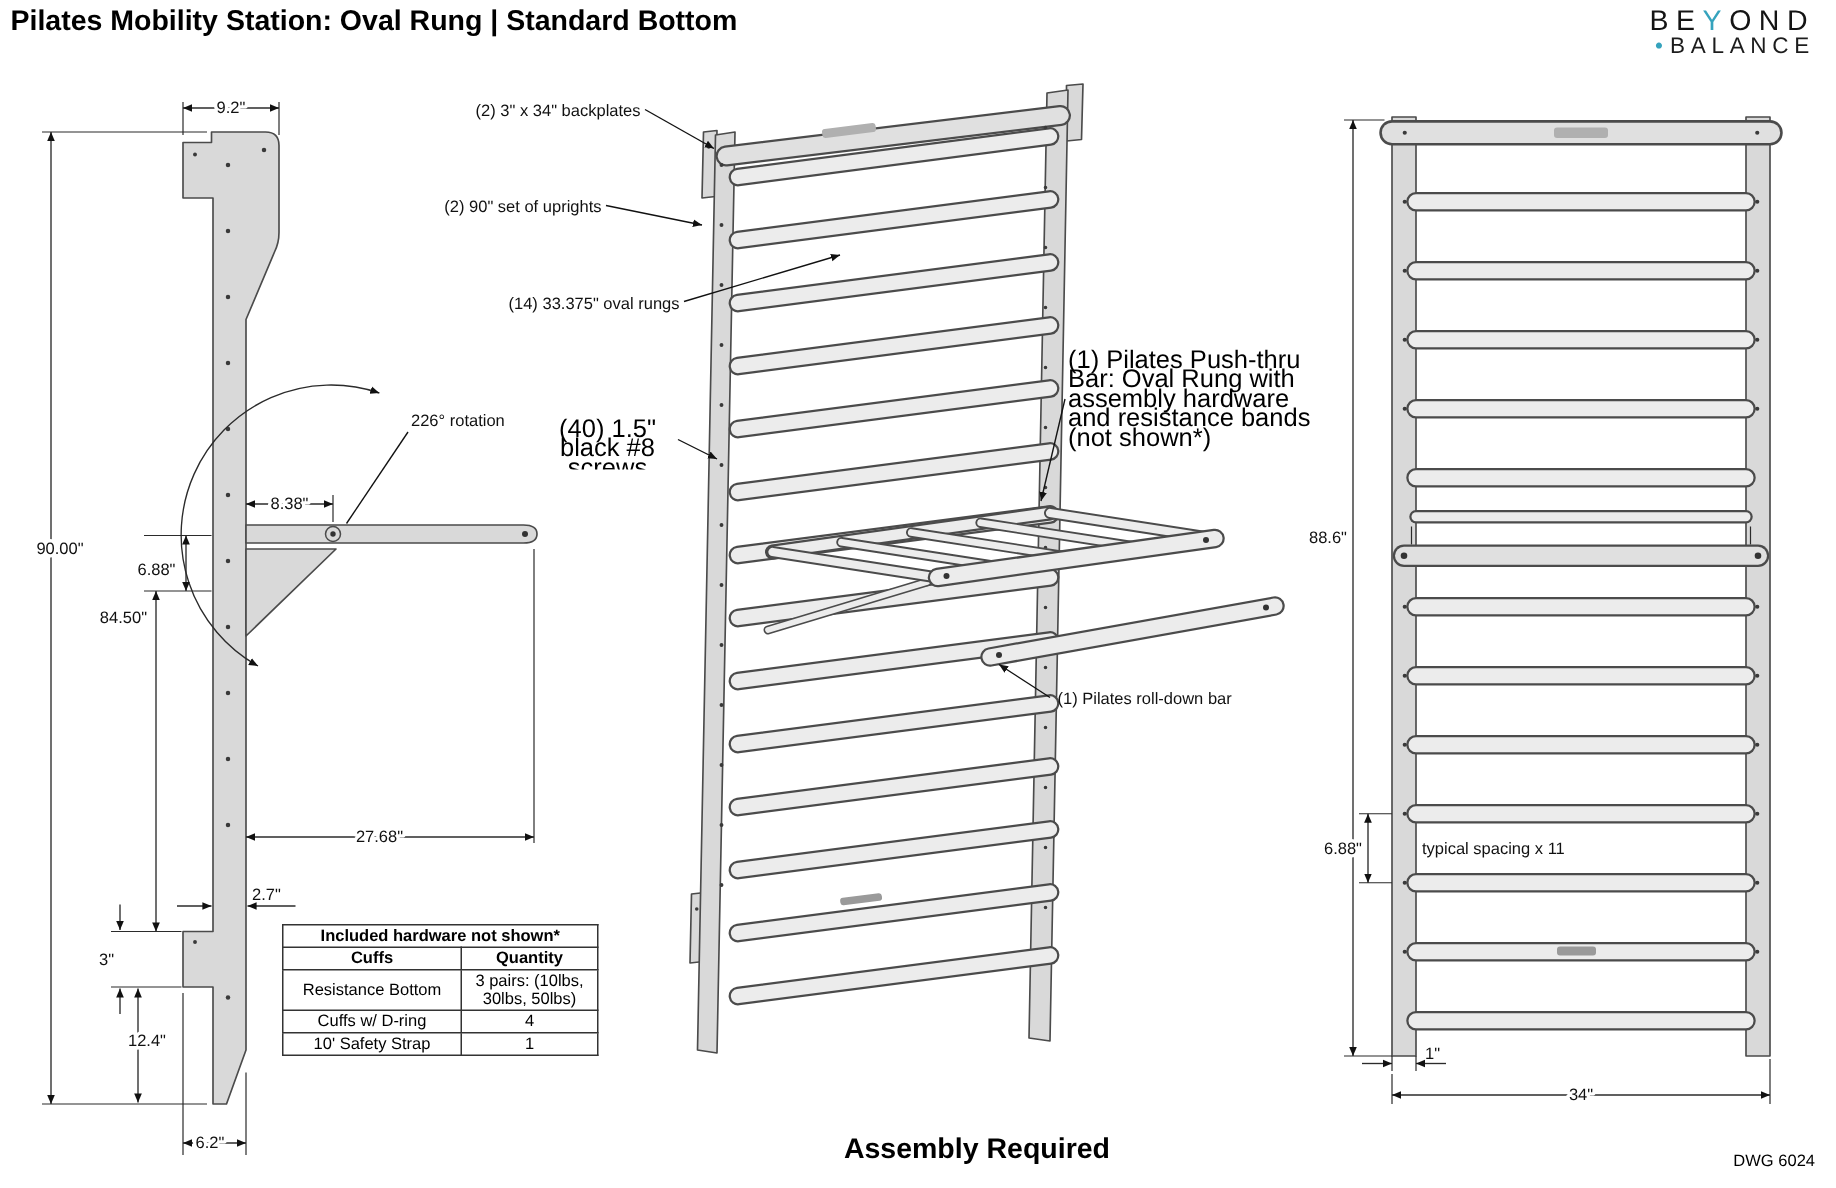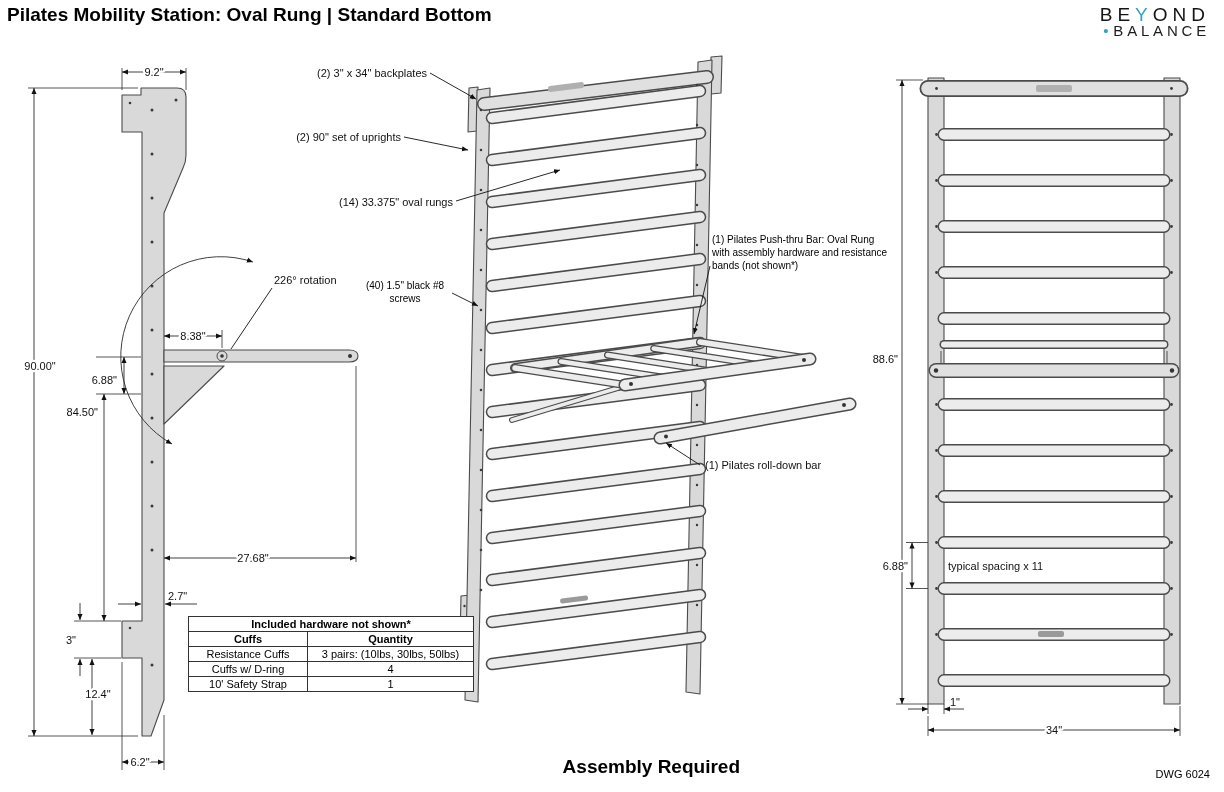--- a/index.html
+++ b/index.html
@@ -20,23 +20,23 @@
   .halo { paint-order:stroke; stroke:#ffffff; stroke-width:4.5px; stroke-linejoin:round; }
   .mid  { dominant-baseline:central; }
   .dim  { stroke:#2b2b2b; stroke-width:0.9; fill:none; }
   .ext  { stroke:#2b2b2b; stroke-width:0.8; fill:none; }
   .leader { stroke:#111; stroke-width:0.9; fill:none; }
   .part { fill:#d9d9d9; stroke:#4b4b4b; stroke-width:1.1; stroke-linejoin:round; }
   .bo   { stroke:#4b4b4b; fill:none; stroke-linecap:round; }
   .bi   { stroke:#ececec; fill:none; stroke-linecap:round; }
   .bi2  { stroke:#e0e0e0; fill:none; stroke-linecap:round; }
   .dots { stroke:#3a3a3a; stroke-linecap:round; fill:none; }
-  .co-text { font-size:10px; line-height:13px; font-family:"Liberation Sans",sans-serif; }
-
-  #hw-table { left:188px; top:616px; width:286px; border-collapse:collapse; font-size:11px; background:#fff; position:absolute;}
+  .co-text { font-size:17px; line-height:13px; font-family:"Liberation Sans",sans-serif; }
+
+  #hw-table { left:188px; top:616px; width:211px; border-collapse:collapse; font-size:11px; background:#fff; position:absolute;}
   #hw-table th, #hw-table td { border:1px solid #333; padding:1px 4px; text-align:center; vertical-align:middle; }
   #hw-table .t-title { font-weight:bold; }
   #hw-table .c-item { width:110px; }
 
   #assembly-note { left:440px; top:756px; width:300px; text-align:right; font-size:19px; font-weight:bold; }
   #dwg-number { right:14px; top:768px; font-size:11px;padding-left:33px; }
 </style>
 </head>
 <body>
 
@@ -230,21 +230,21 @@
 <table id="hw-table">
   <tbody>
       <tr>
     <th class="t-title" colspan="2">Included hardware not shown*</th>
   </tr>
   <tr>
     <th class="c-item">Cuffs</th>
     <th>Quantity</th>
   </tr>
   <tr>
-    <td>Resistance Cuffs</td>
+    <td>Resistance Bottom</td>
     <td>3 pairs: (10lbs, 30lbs, 50lbs)</td>
   </tr>
   <tr>
     <td>Cuffs w/ D-ring</td>
     <td>4</td>
   </tr>
   <tr>
     <td>10' Safety Strap</td>
     <td>1</td>
   </tr>

